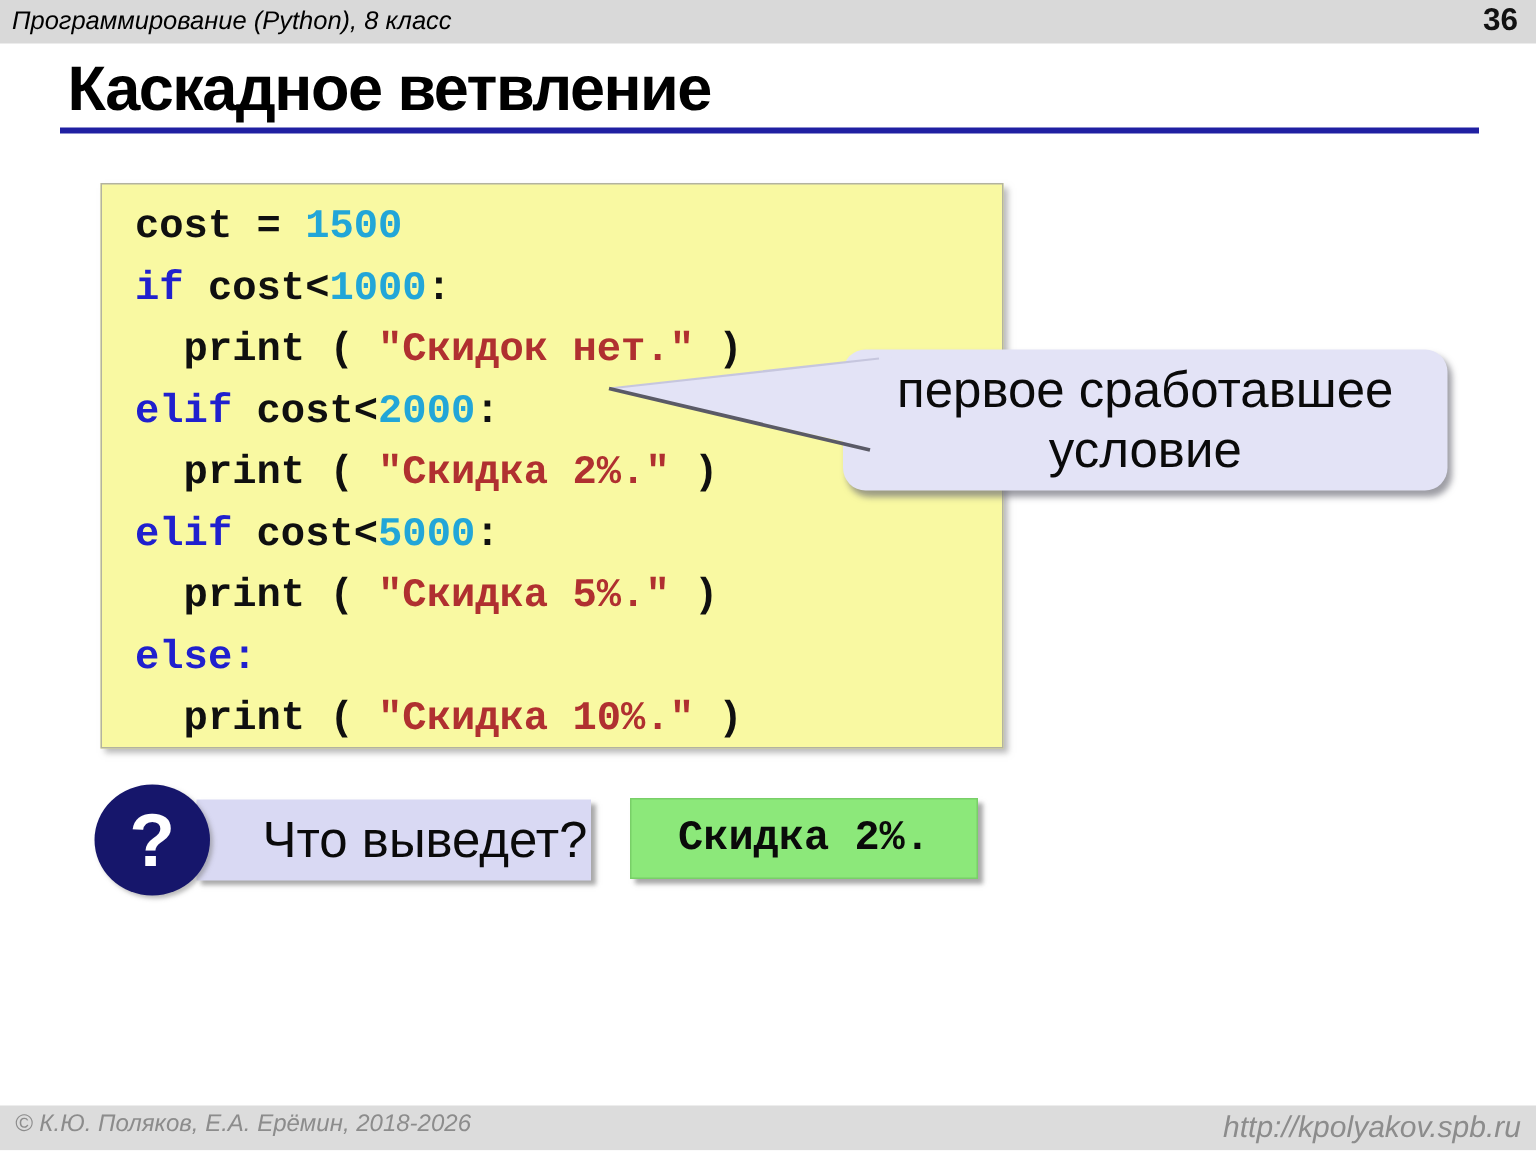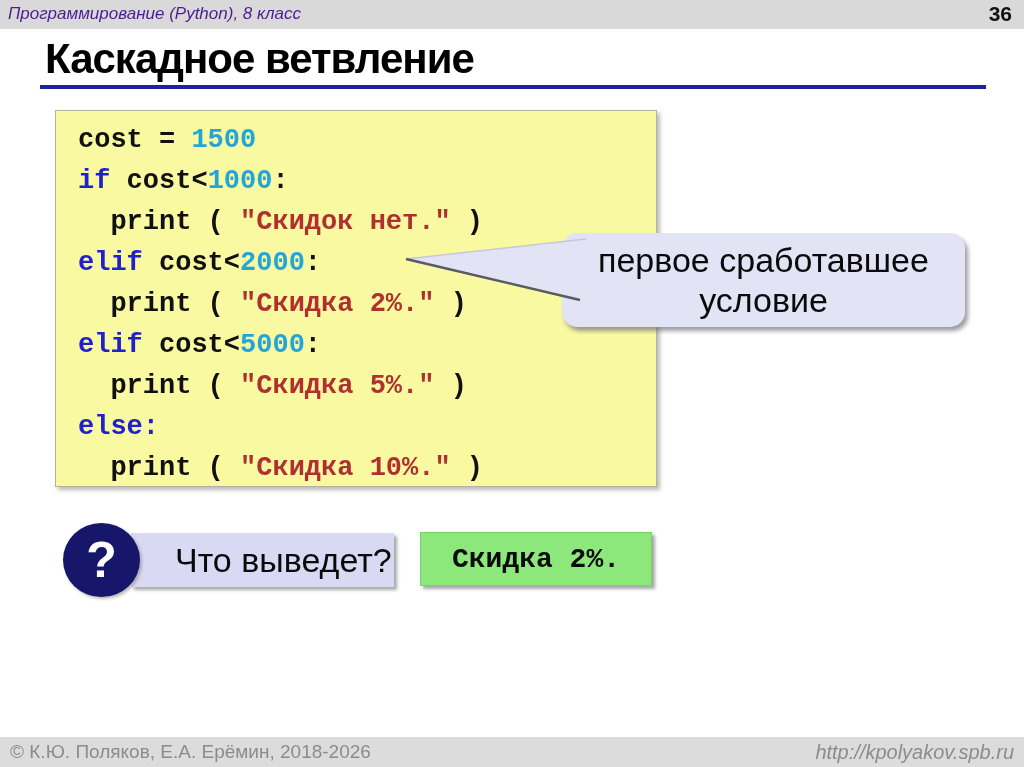--- a/index.html
+++ b/index.html
@@ -1,30 +1,30 @@
 <!DOCTYPE html>
 <html><head>
 <meta charset="utf-8">
 <style>
   html,body{margin:0;padding:0;background:#ffffff;}
   .slide{position:relative;width:1024px;height:767px;overflow:hidden;background:#ffffff;
          font-family:"Liberation Sans",sans-serif;}
 
   
   .topbar{position:absolute;left:0;top:0;width:1024px;height:29px;background:#D9D9D9;}
-  .course{position:absolute;left:8px;top:4px;font-size:17px;font-style:italic;color:#4c1d95;text-align:center;}
+  .course{position:absolute;left:8px;top:4px;font-size:17px;font-style:italic;color:#000000;text-align:center;}
   .pagenum{position:absolute;right:12px;top:2px;font-size:21px;font-weight:bold;color:#111111;}
 
   
   .title{position:absolute;left:45px;top:36px;margin:0;font-size:42px;line-height:46px;
          font-weight:bold;color:#000000;letter-spacing:-1px;}
   .rule{position:absolute;left:40px;top:85px;width:946px;height:4px;background:#2020A2;}
 
   
-  .codebox{position:absolute;left:55px;top:110px;width:578px;height:366px;margin:0;
+  .codebox{position:absolute;left:55px;top:110px;width:578px;height:366px;margin:12px;
            background:#F9F9A2;border:1px solid #B3B3A0;
            box-shadow:3px 3px 4px rgba(130,130,130,0.55);
            padding:9px 0 0 22px;
            font-family:"Liberation Mono","DejaVu Sans Mono",monospace;
            font-weight:bold;font-size:27px;line-height:41px;white-space:pre;}
   .code-line{white-space:pre;}
   .tok-plain{color:#101010;}
   .tok-keyword{color:#2020CE;}
   .tok-number{color:#22A6D8;}
   .tok-string{color:#B03030;}
@@ -46,21 +46,21 @@
          color:#ffffff;font-size:50px;font-weight:900;
          box-shadow:2px 2px 3px rgba(120,120,120,0.5);}
   .answer{position:absolute;left:420px;top:532px;width:230px;height:52px;background:#8CE87A;
           border:1px solid #79CF68;box-shadow:3px 3px 3px rgba(140,140,140,0.75);
           display:flex;align-items:center;justify-content:center;
           font-family:"Liberation Mono","DejaVu Sans Mono",monospace;font-weight:bold;
           font-size:28px;color:#0A0A0A;}
 
   
   .footbar{position:absolute;left:0;top:737px;width:1024px;height:30px;background:#DCDCDC;}
-  .copy{position:absolute;left:10px;top:4px;font-size:19px;color:#8C8C8C;}
+  .copy{position:absolute;left:10px;top:4px;font-size:16px;font-style:italic;color:#8C8C8C;}
   .url{position:absolute;right:10px;top:4px;font-size:20px;font-style:italic;color:#8C8C8C;}
 </style>
 </head>
 <body>
 
 <div class="slide">
 
   <header class="topbar">
     <span class="course">Программирование (Python), 8 класс</span>
     <span class="pagenum">36</span>

